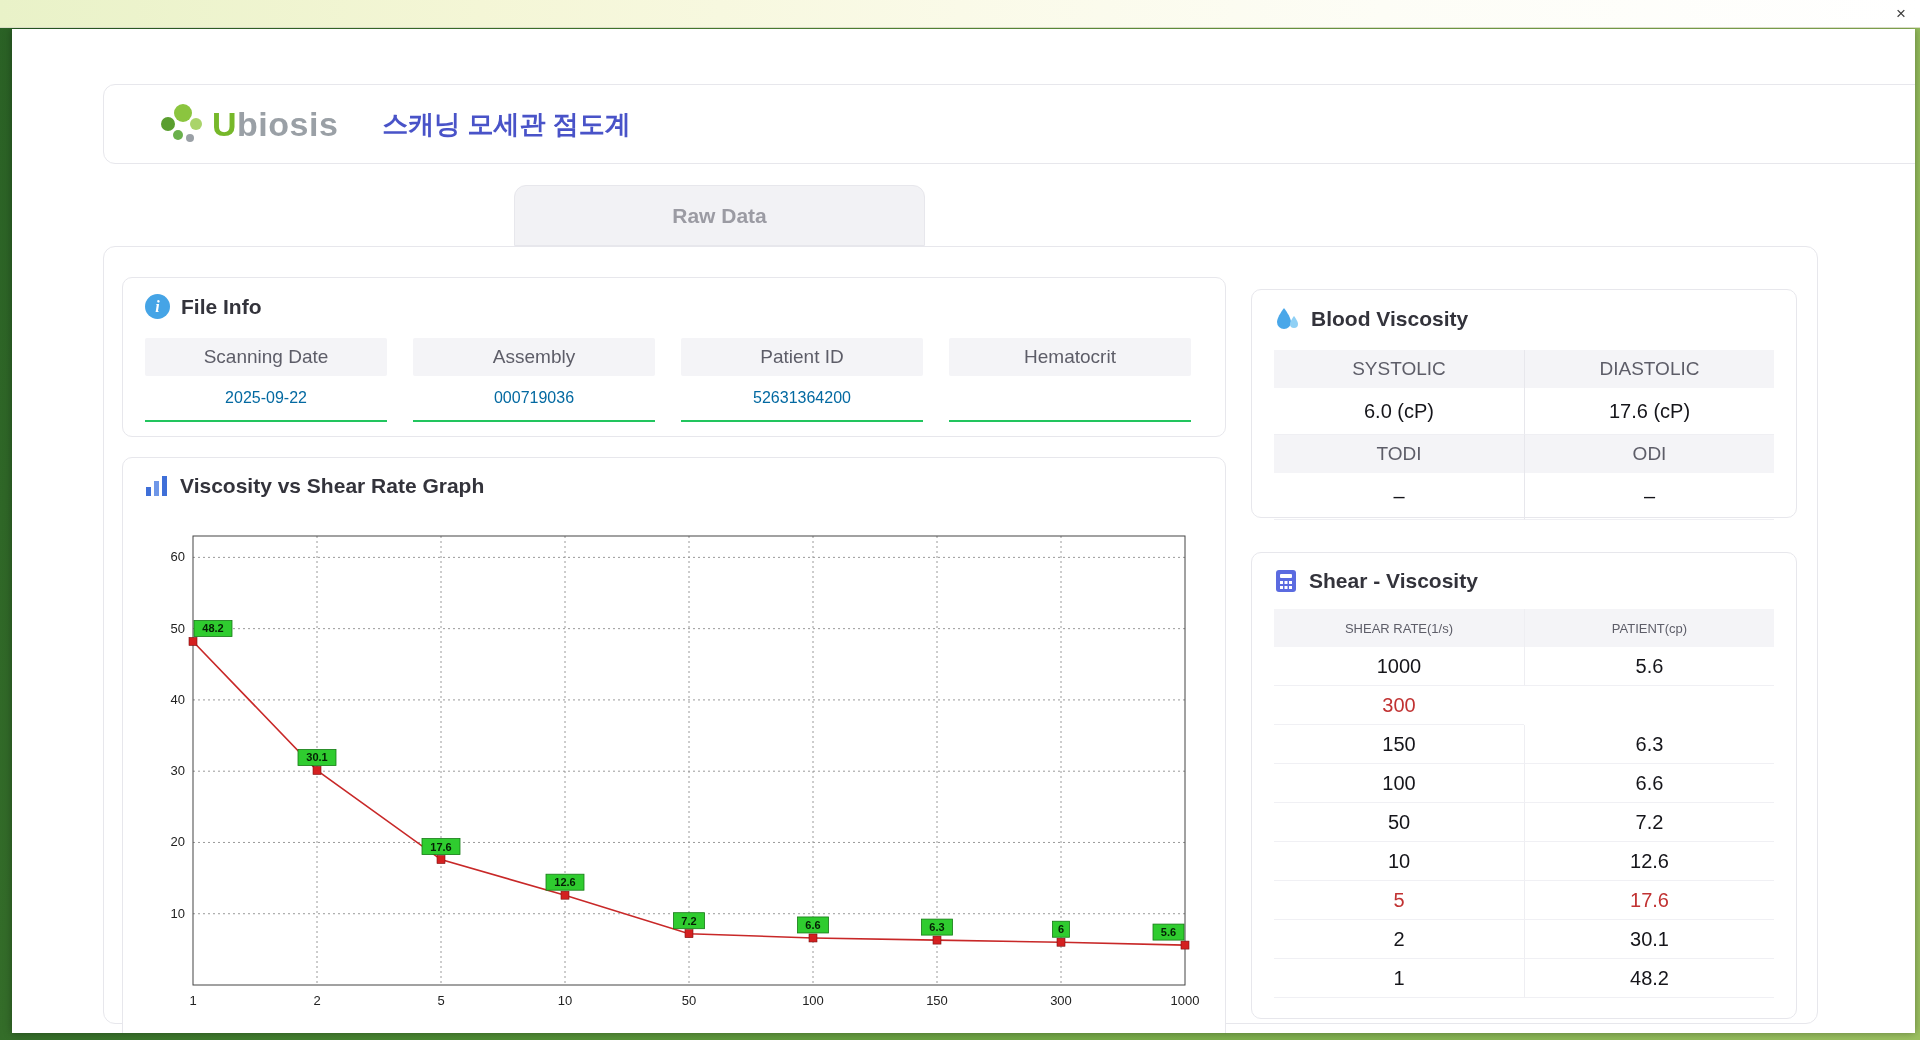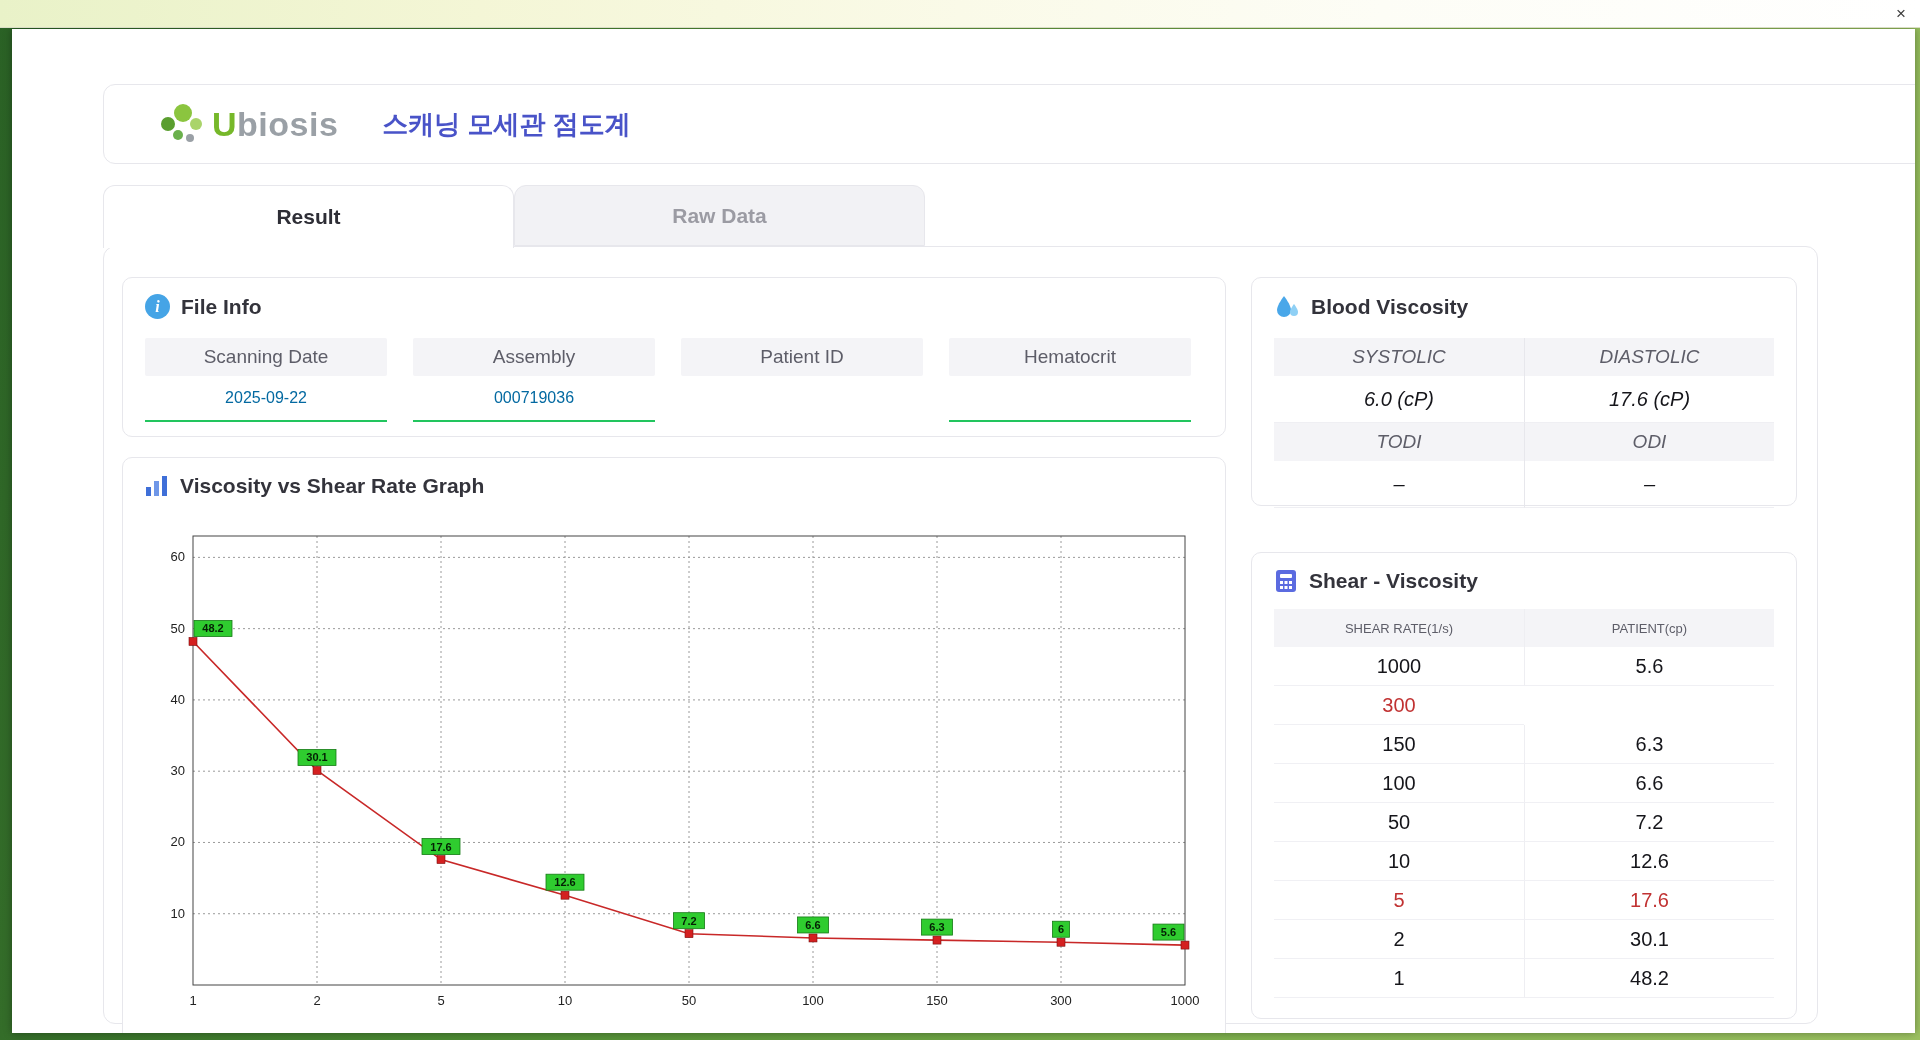--- a/index.html
+++ b/index.html
@@ -25,31 +25,31 @@
   .logo-u{color:#76b82a;}
   .logo-rest{color:#9aa0a6;}
   .app-title{margin-left:44px;color:#4953c8;font-size:26px;font-weight:700;}
   .tab{position:absolute;display:flex;align-items:center;justify-content:center;font-size:21px;border-radius:12px 12px 0 0;box-sizing:border-box;cursor:pointer;}
   .tab-active{left:91px;top:156px;width:411px;height:63px;background:#fff;border:1px solid #e7e7ec;border-bottom:none;color:#2e2e36;font-weight:700;z-index:3;}
   .tab-inactive{left:502px;top:156px;width:411px;height:61px;background:#f2f2f5;border:1px solid #e7e7ec;color:#9b9ba3;font-weight:600;z-index:0;}
   .main-card{left:91px;top:217px;width:1715px;height:778px;border-radius:12px;z-index:1;}
   .inner{z-index:2;}
   .file-card{left:110px;top:248px;width:1104px;height:160px;}
   .graph-card{left:110px;top:428px;width:1104px;height:706px;}
-  .bv-card{left:1239px;top:248px;width:546px;height:229px;}
+  .bv-card{left:1239px;top:260px;width:546px;height:229px;}
   .shear-card{left:1239px;top:523px;width:546px;height:467px;}
   .card-title{position:absolute;left:22px;top:16px;display:flex;align-items:center;gap:11px;font-size:21px;font-weight:700;color:#33333b;}
   .info-icon{width:25px;height:25px;border-radius:50%;background:#45a4e6;color:#fff;
     font-family:"Liberation Serif",serif;font-style:italic;font-weight:700;font-size:16px;
     display:flex;align-items:center;justify-content:center;}
   .fields{position:absolute;left:22px;right:34px;top:60px;display:flex;gap:26px;}
   .field{flex:1;}
   .field-label{height:38px;background:#f4f4f7;color:#5d5d68;font-size:19px;display:flex;align-items:center;justify-content:center;border-radius:2px;}
   .field-value{height:44px;font-size:16px;color:#0369a1;display:flex;align-items:center;justify-content:center;border-bottom:2px solid #22c55e;}
-  .bv-grid{position:absolute;left:22px;right:22px;top:60px;display:grid;grid-template-columns:1fr 1fr;font-style:italic;}
+  .bv-grid{position:absolute;left:22px;right:22px;top:60px;display:grid;grid-template-columns:1fr 1fr;}
   .bv-label{height:38px;background:#f4f4f7;color:#5d5d68;font-size:19px;display:flex;align-items:center;justify-content:center;}
   .bv-value{height:46px;font-size:20px;color:#15151a;display:flex;align-items:center;justify-content:center;border-bottom:1px solid #efeff3;}
   .bv-col2{border-left:1px solid #e7e7ec;}
   .shear-table{position:absolute;left:22px;right:22px;top:56px;}
   .sh-row{display:grid;grid-template-columns:1fr 1fr;}
   .sh-head{height:38px;background:#f4f4f7;color:#5d5d68;font-size:13px;display:flex;align-items:center;justify-content:center;}
   .sh-cell{height:38px;font-size:20px;color:#15151a;display:flex;align-items:center;justify-content:center;border-bottom:1px solid #f0f0f4;}
   .sh-cell.red{color:#c13232;}
   .sh-col2{border-left:1px solid #eeeef2;}
   #chart{position:absolute;left:24px;top:56px;}
@@ -71,41 +71,41 @@
         <circle cx="27" cy="11" r="9" fill="#8bc53f"></circle>
         <circle cx="40" cy="22" r="6" fill="#aad46a"></circle>
         <circle cx="22" cy="33" r="5" fill="#6ab04c"></circle>
         <circle cx="34" cy="36" r="4" fill="#9aa0a6"></circle>
       </svg>
       <span class="logo-text"><span class="logo-u">U</span><span class="logo-rest">biosis</span></span>
     </span>
     <span class="app-title">스캐닝 모세관 점도계</span>
   </div>
 
-  <div class="tab tab-active">Result</div>
   <div class="tab tab-inactive">Raw Data</div>
 
   <div class="card main-card"></div>
 
   <div class="card inner file-card">
     <div class="card-title">
       <span class="info-icon">i</span>
       <span>File Info</span>
     </div>
     <div class="fields">
         <div class="field">
           <div class="field-label">Scanning Date</div>
           <div class="field-value">2025-09-22</div>
         </div>
         <div class="field">
           <div class="field-label">Assembly</div>
           <div class="field-value">000719036</div>
         </div>
         <div class="field">
           <div class="field-label">Patient ID</div>
+          <div class="field-value">52631364200</div>
         </div>
         <div class="field">
           <div class="field-label">Hematocrit</div>
           <div class="field-value"></div>
         </div>
       </div>
   </div>
 
   <div class="card inner graph-card">
     <div class="card-title">

